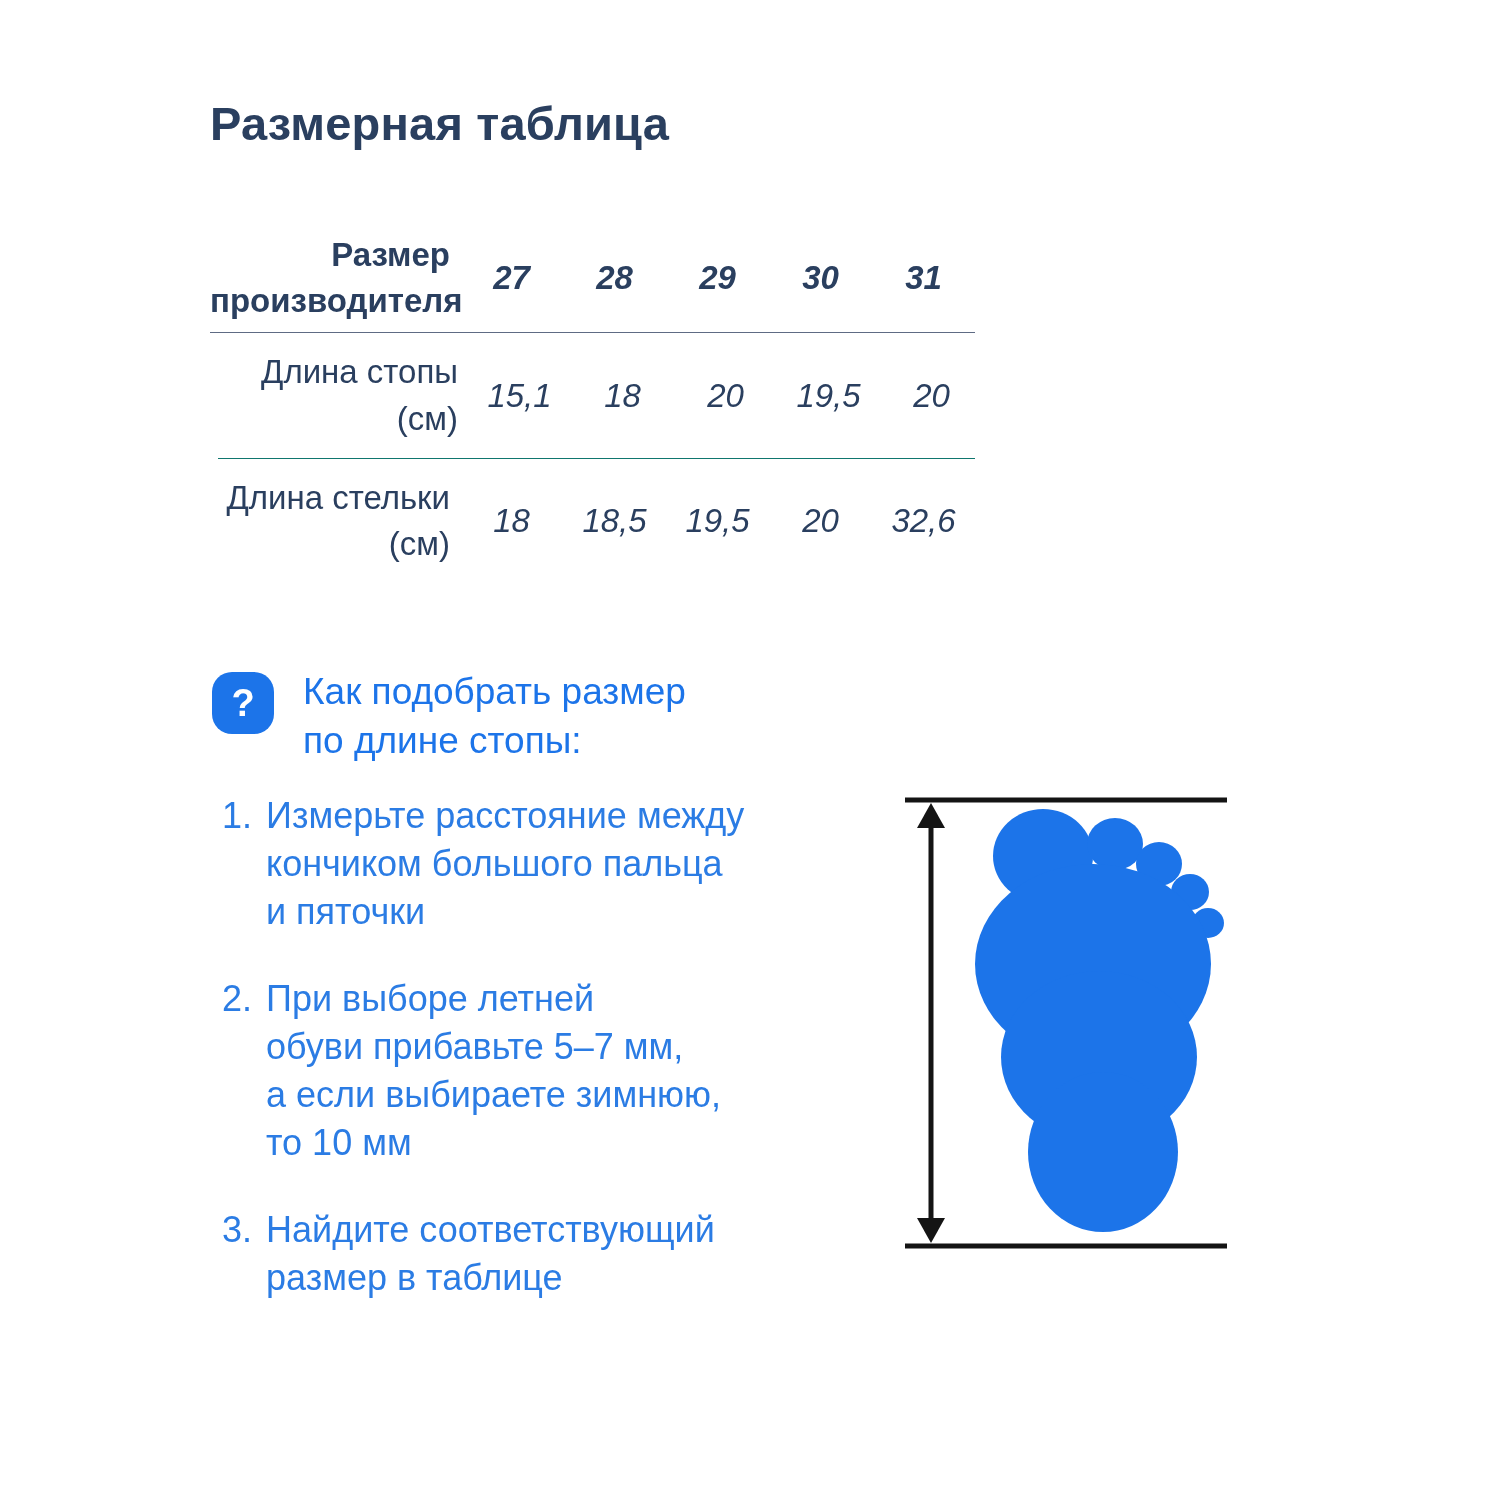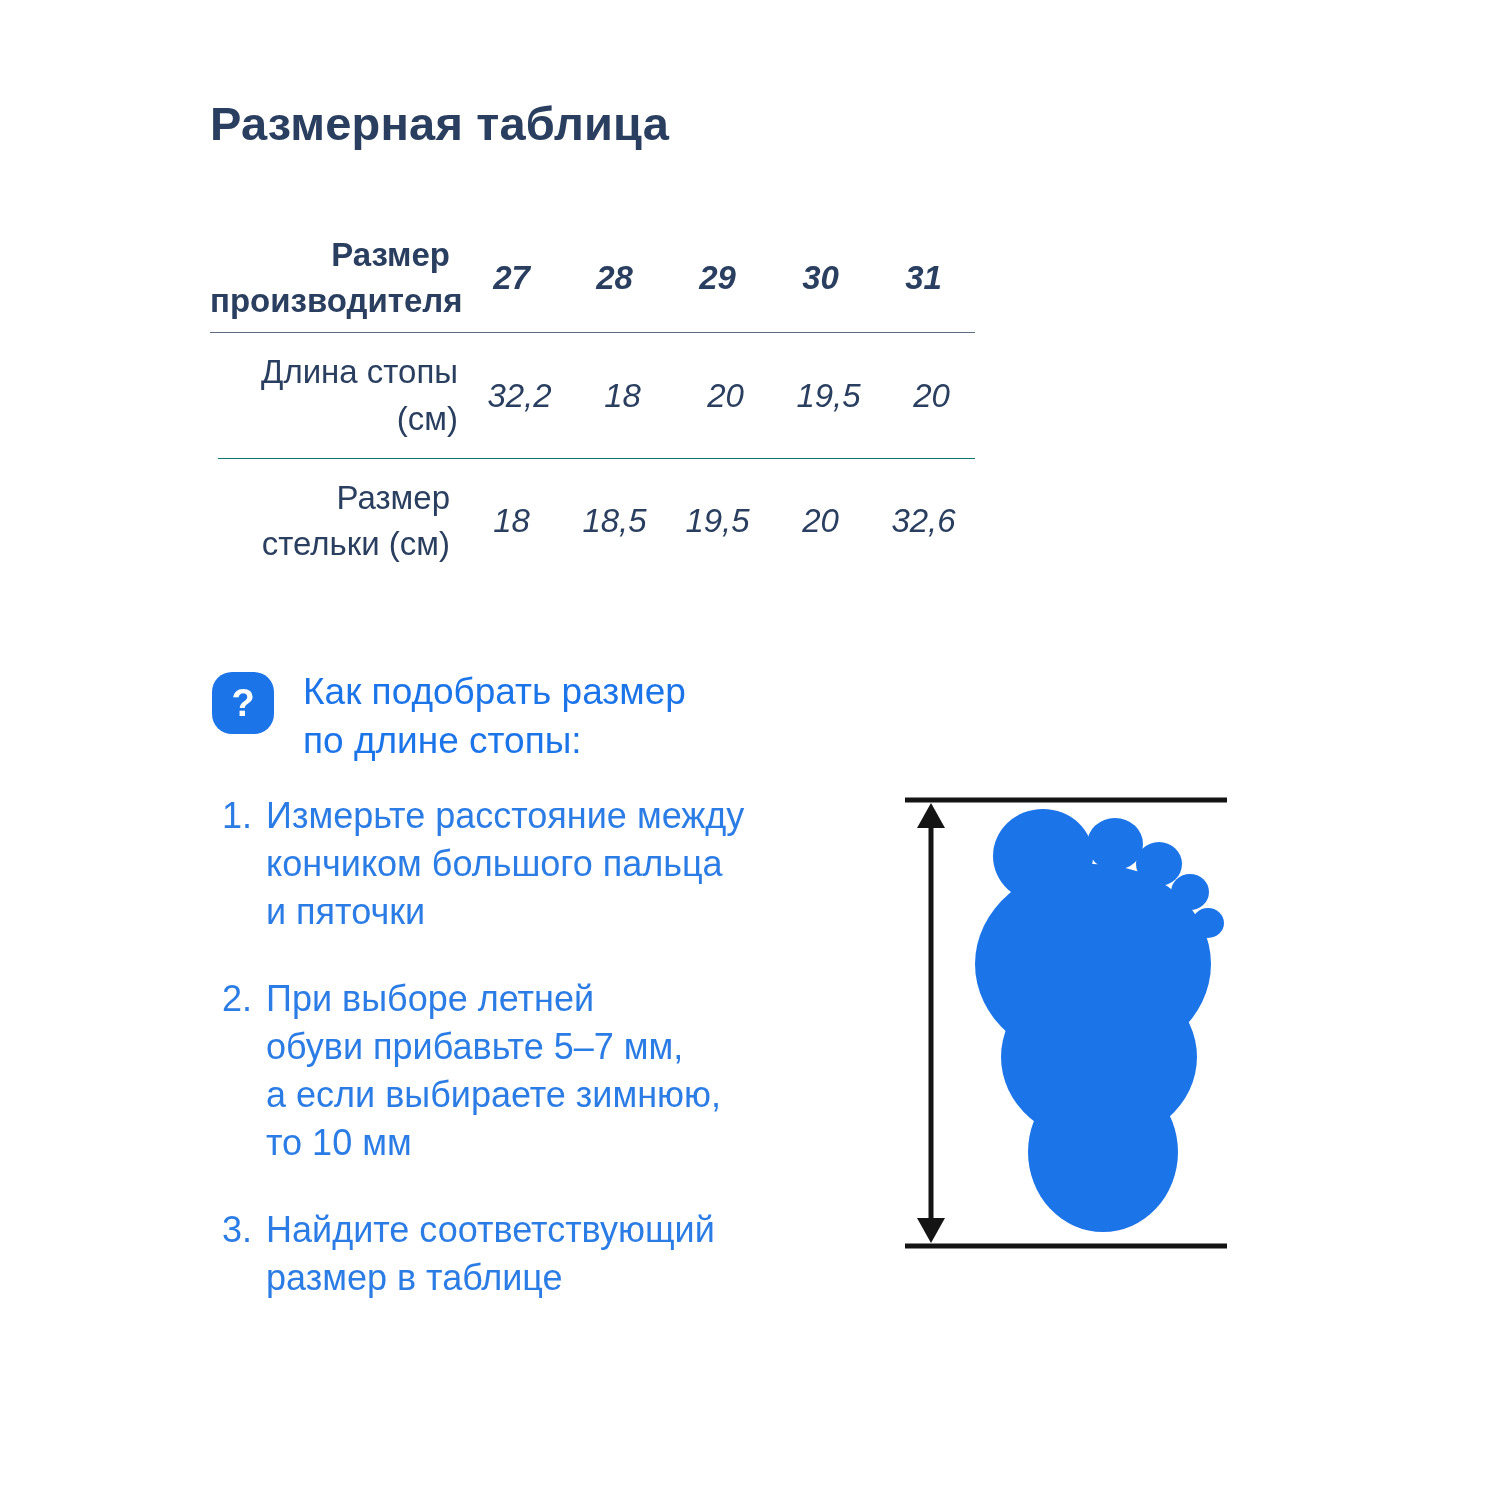--- a/index.html
+++ b/index.html
@@ -71,28 +71,28 @@
     <div class="tr head">
       <div class="label">Размер производителя</div>
       <div class="num">27</div>
       <div class="num">28</div>
       <div class="num">29</div>
       <div class="num">30</div>
       <div class="num">31</div>
     </div>
     <div class="tr body ruled">
       <div class="label">Длина стопы (см)</div>
-      <div class="num">32,2</div>
+      <div class="num">15,1</div>
       <div class="num">18</div>
       <div class="num">20</div>
       <div class="num">19,5</div>
       <div class="num">20</div>
     </div>
     <div class="tr body">
-      <div class="label">Размер стельки (см)</div>
+      <div class="label">Длина стельки (см)</div>
       <div class="num">18</div>
       <div class="num">18,5</div>
       <div class="num">19,5</div>
       <div class="num">20</div>
       <div class="num">32,6</div>
     </div>
   </div>
 
   <div class="question-icon">
     <span>?</span>

